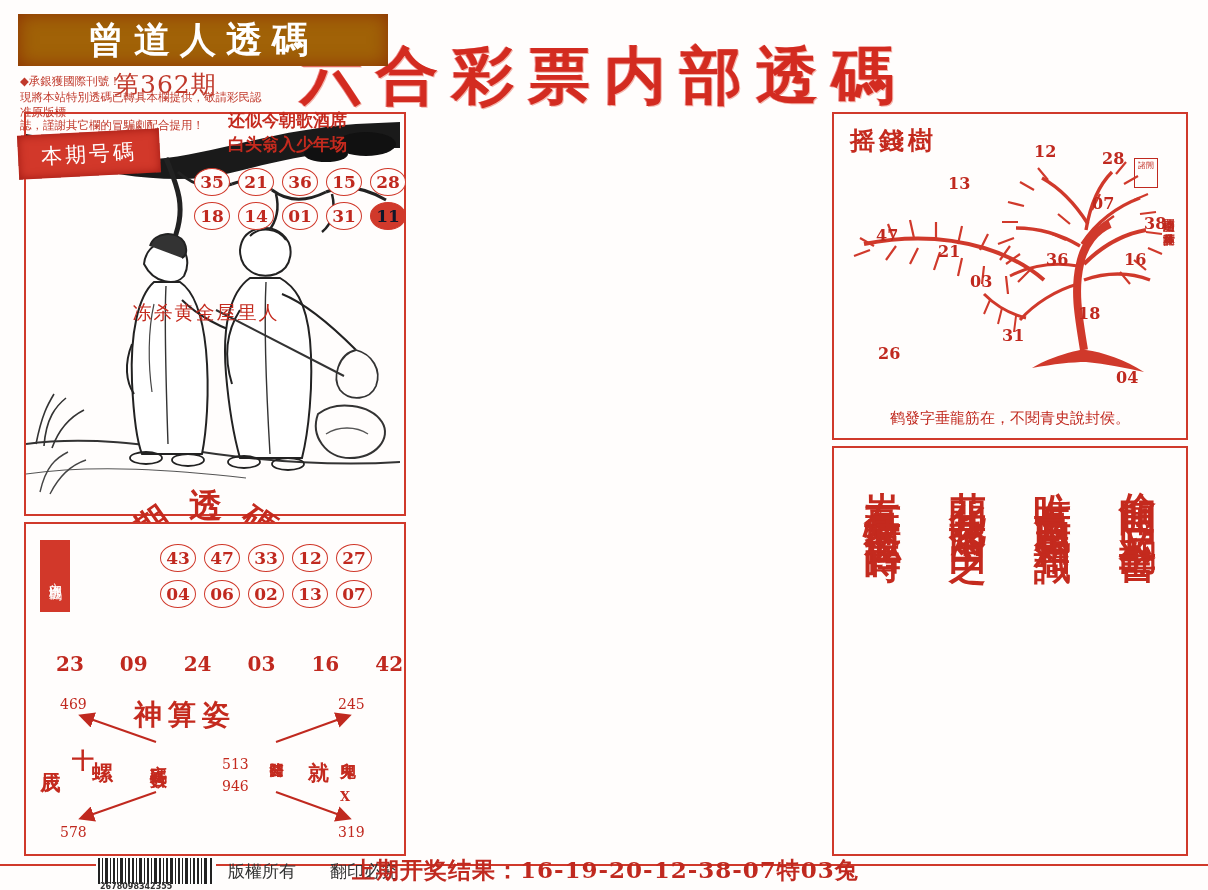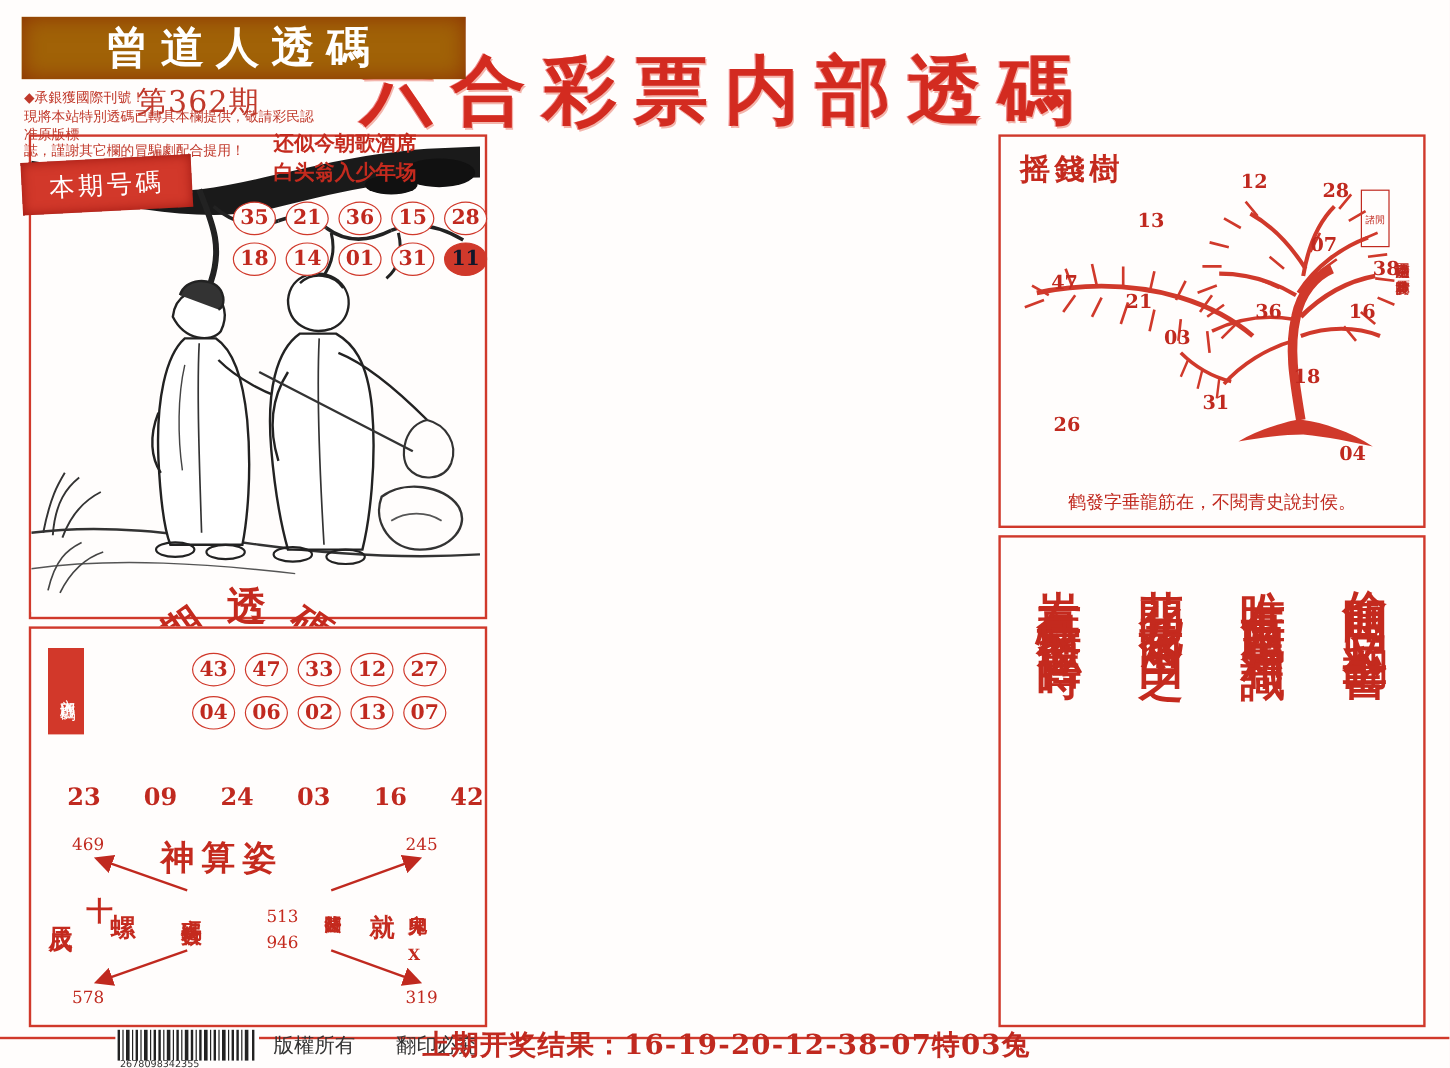--- a/index.html
+++ b/index.html
@@ -143,21 +143,21 @@
     height:190px;
   }
   #tree-caption{
     position:absolute;left:8px;bottom:10px;width:336px;
     color:#c0291f;font-size:15px;text-align:center;white-space:nowrap;
     font-family:"DejaVu Serif","Liberation Serif",serif;
   }
   .seal{
     position:absolute;right:28px;top:44px;width:22px;height:26px;
     border:1px solid #c0291f;color:#c0291f;font-size:8px;line-height:9px;
-    text-align:center;padding-top:20px;
+    text-align:center;padding-top:2px;
   }
 
   
   #vpoem{
     position:absolute;inset:0;
     display:flex;flex-direction:row-reverse;justify-content:space-around;
     padding:14px 6px;
   }
   .vcol{
     writing-mode:vertical-rl;text-orientation:upright;
@@ -203,21 +203,21 @@
   .arrow-svg{position:absolute;left:0;top:0;}
 
   
   #footer{
     position:absolute;left:0;bottom:0;width:1208px;height:38px;
   }
   #barcode{
     position:absolute;left:96px;bottom:6px;width:120px;height:26px;
   }
   #barcode-num{
-    position:absolute;left:100px;bottom:-1px;font-size:8px;color:#333;
+    position:absolute;left:100px;bottom:-1px;font-size:8px;color:#333;font-weight:bold;
   }
   .foot-text{
     position:absolute;bottom:7px;color:#c0291f;
     font-family:"DejaVu Serif","Liberation Serif",serif;
   }
   #foot-copy{left:228px;font-size:17px;color:#333;}
   #foot-print{left:330px;font-size:17px;color:#333;}
   #foot-result{
     left:352px;bottom:4px;font-size:23px;font-weight:bold;color:#c0291f;
     letter-spacing:1px;white-space:nowrap;
@@ -301,20 +301,21 @@
         <div class="ball">28</div>
       </div>
     <div class="ball-row" id="balls2" style="position:absolute;left:190px;top:202px;">
         <div class="ball">18</div>
         <div class="ball">14</div>
         <div class="ball">01</div>
         <div class="ball">31</div>
         <div class="ball filled">11</div>
       </div>
 
+    <div id="zdr-sub">冻杀黄金屋里人</div>
 
 
     <div id="arc-title">
         <span class="arcchar" style="left: 90.439px; top: 64.8361px; transform: rotate(-70.2deg);">今</span>
         <span class="arcchar" style="left: 124.1px; top: 20.7302px; transform: rotate(-35.1deg);">期</span>
         <span class="arcchar" style="left: 177px; top: 4px; transform: rotate(0deg);">透</span>
         <span class="arcchar" style="left: 229.9px; top: 20.7302px; transform: rotate(35.1deg);">碼</span>
         <span class="arcchar" style="left: 263.561px; top: 64.8361px; transform: rotate(70.2deg);">肖</span>
       </div>
 

